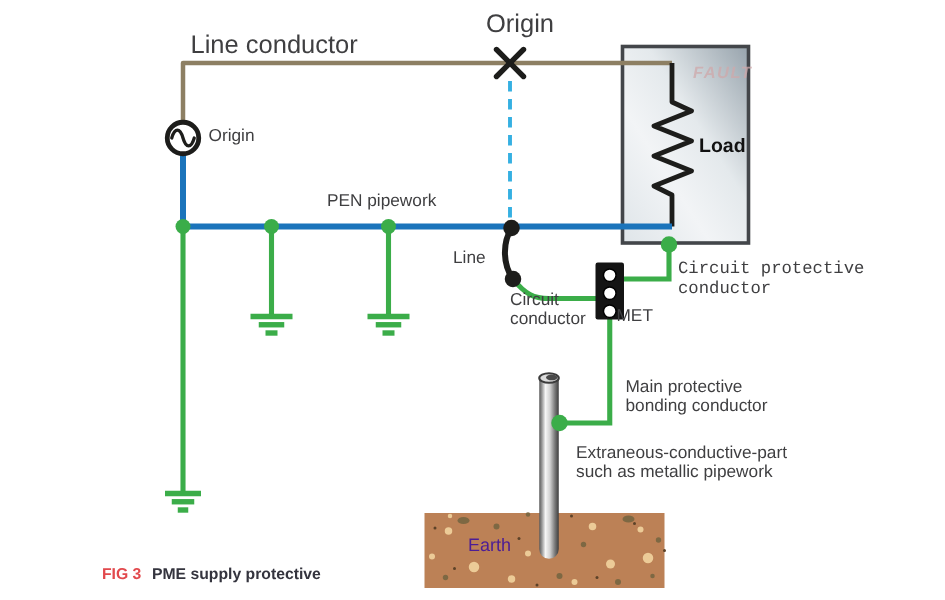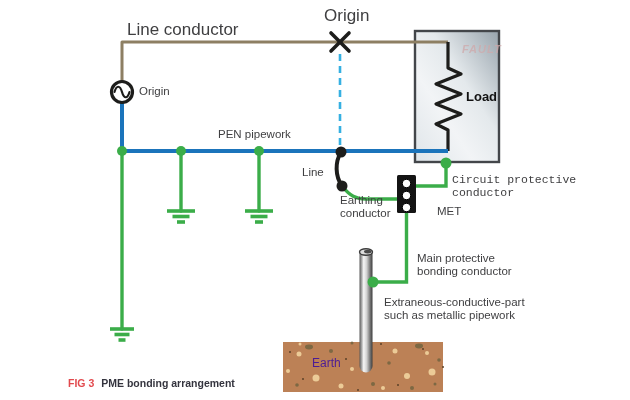--- a/index.html
+++ b/index.html
@@ -155,26 +155,26 @@
 
   <div class="lbl lbl-big" style="left:127px;top:21px;">Line conductor</div>
   <div class="lbl lbl-big" style="left:324px;top:7px;">Origin</div>
   <div class="lbl lbl-fault" style="left:462px;top:43px;font-style:italic;">FAULT</div>
   <div class="lbl" style="left:139px;top:85px;">Origin</div>
   <div class="lbl lbl-load" style="left:466px;top:90px;">Load</div>
   <div class="lbl" style="left:218px;top:128px;">PEN pipework</div>
   <div class="lbl" style="left:302px;top:166px;">Line</div>
   <div class="lbl" style="left:452px;top:174px;font-family:Liberation Mono, monospace;">Circuit protective
 conductor</div>
-  <div class="lbl" style="left:340px;top:194px;">Earthing
+  <div class="lbl" style="left:340px;top:194px;">Circuit
 conductor</div>
-  <div class="lbl" style="left:437px;top:205px;">MET</div>
+  <div class="lbl" style="left:411px;top:205px;">MET</div>
   <div class="lbl" style="left:417px;top:252px;">Main protective
 bonding conductor</div>
   <div class="lbl" style="left:384px;top:296px;">Extraneous-conductive-part
 such as metallic pipework</div>
   <div class="lbl lbl-earth" style="left:312px;top:357px;">Earth</div>
 
   <div id="caption">
-    <span class="tag">FIG 3</span><span class="txt">PME bonding arrangement</span>
+    <span class="tag">FIG 3</span><span class="txt">PME supply protective</span>
   </div>
 
 </div>
 
 </body></html>

